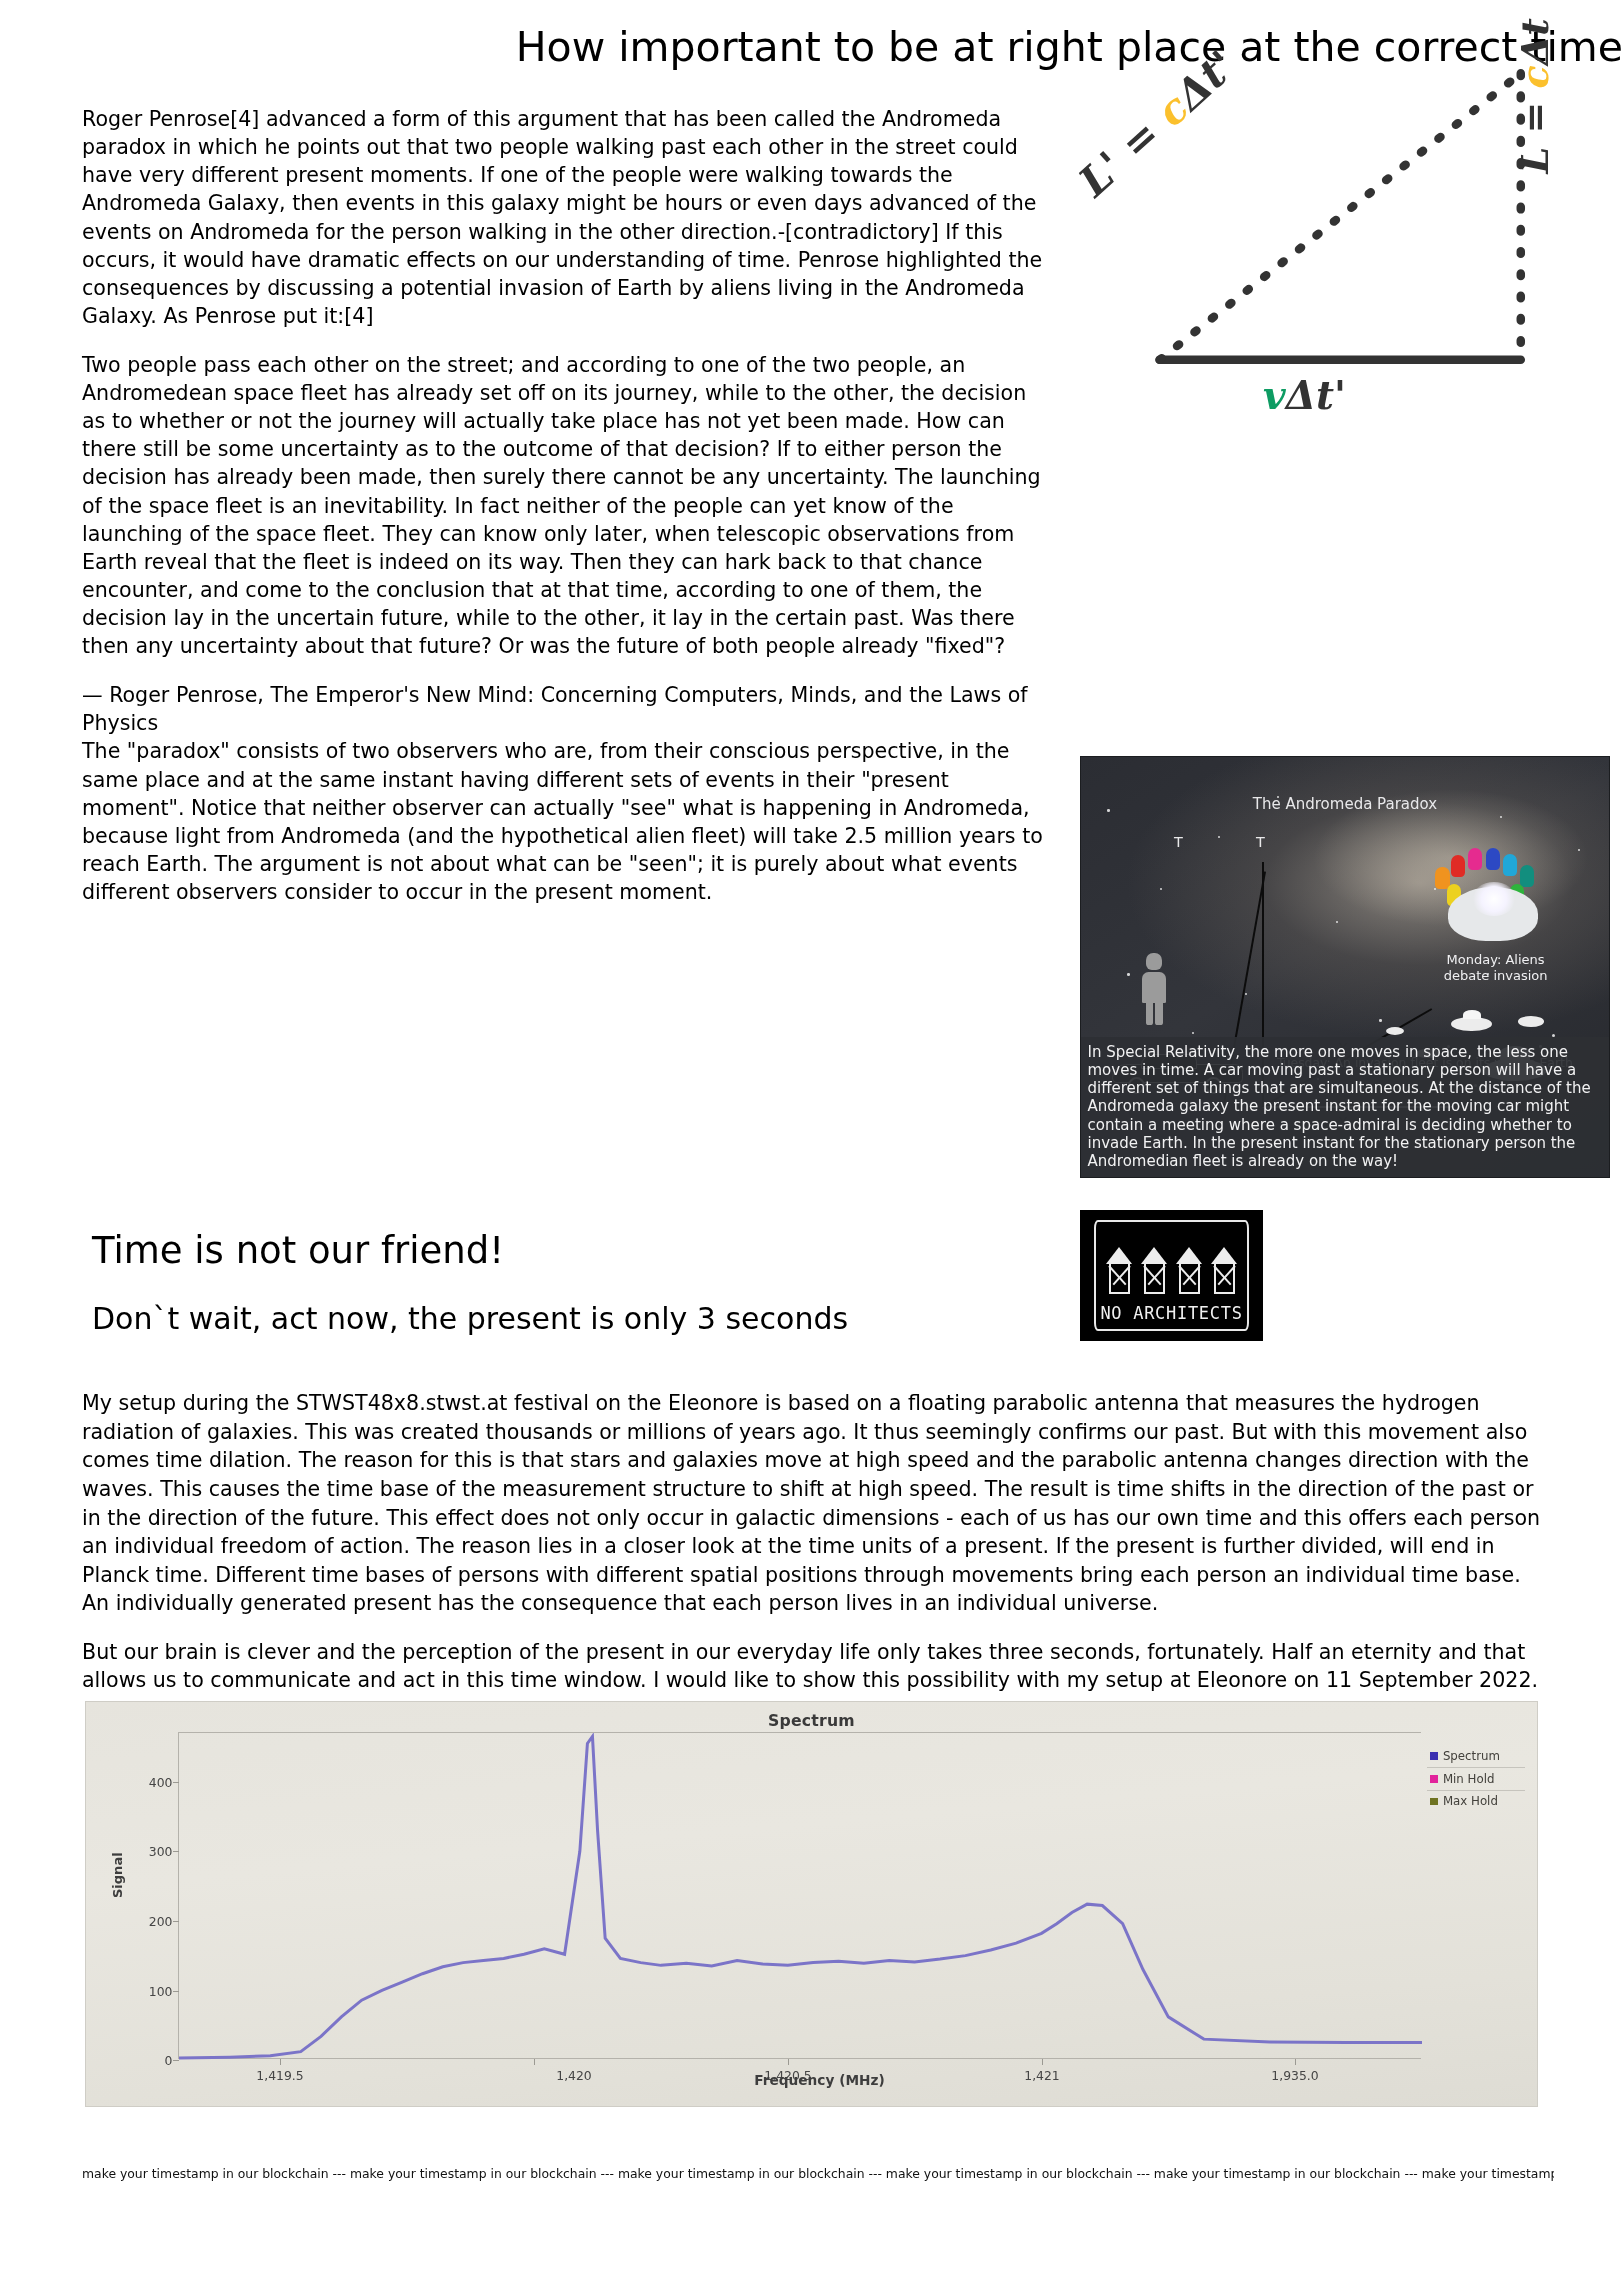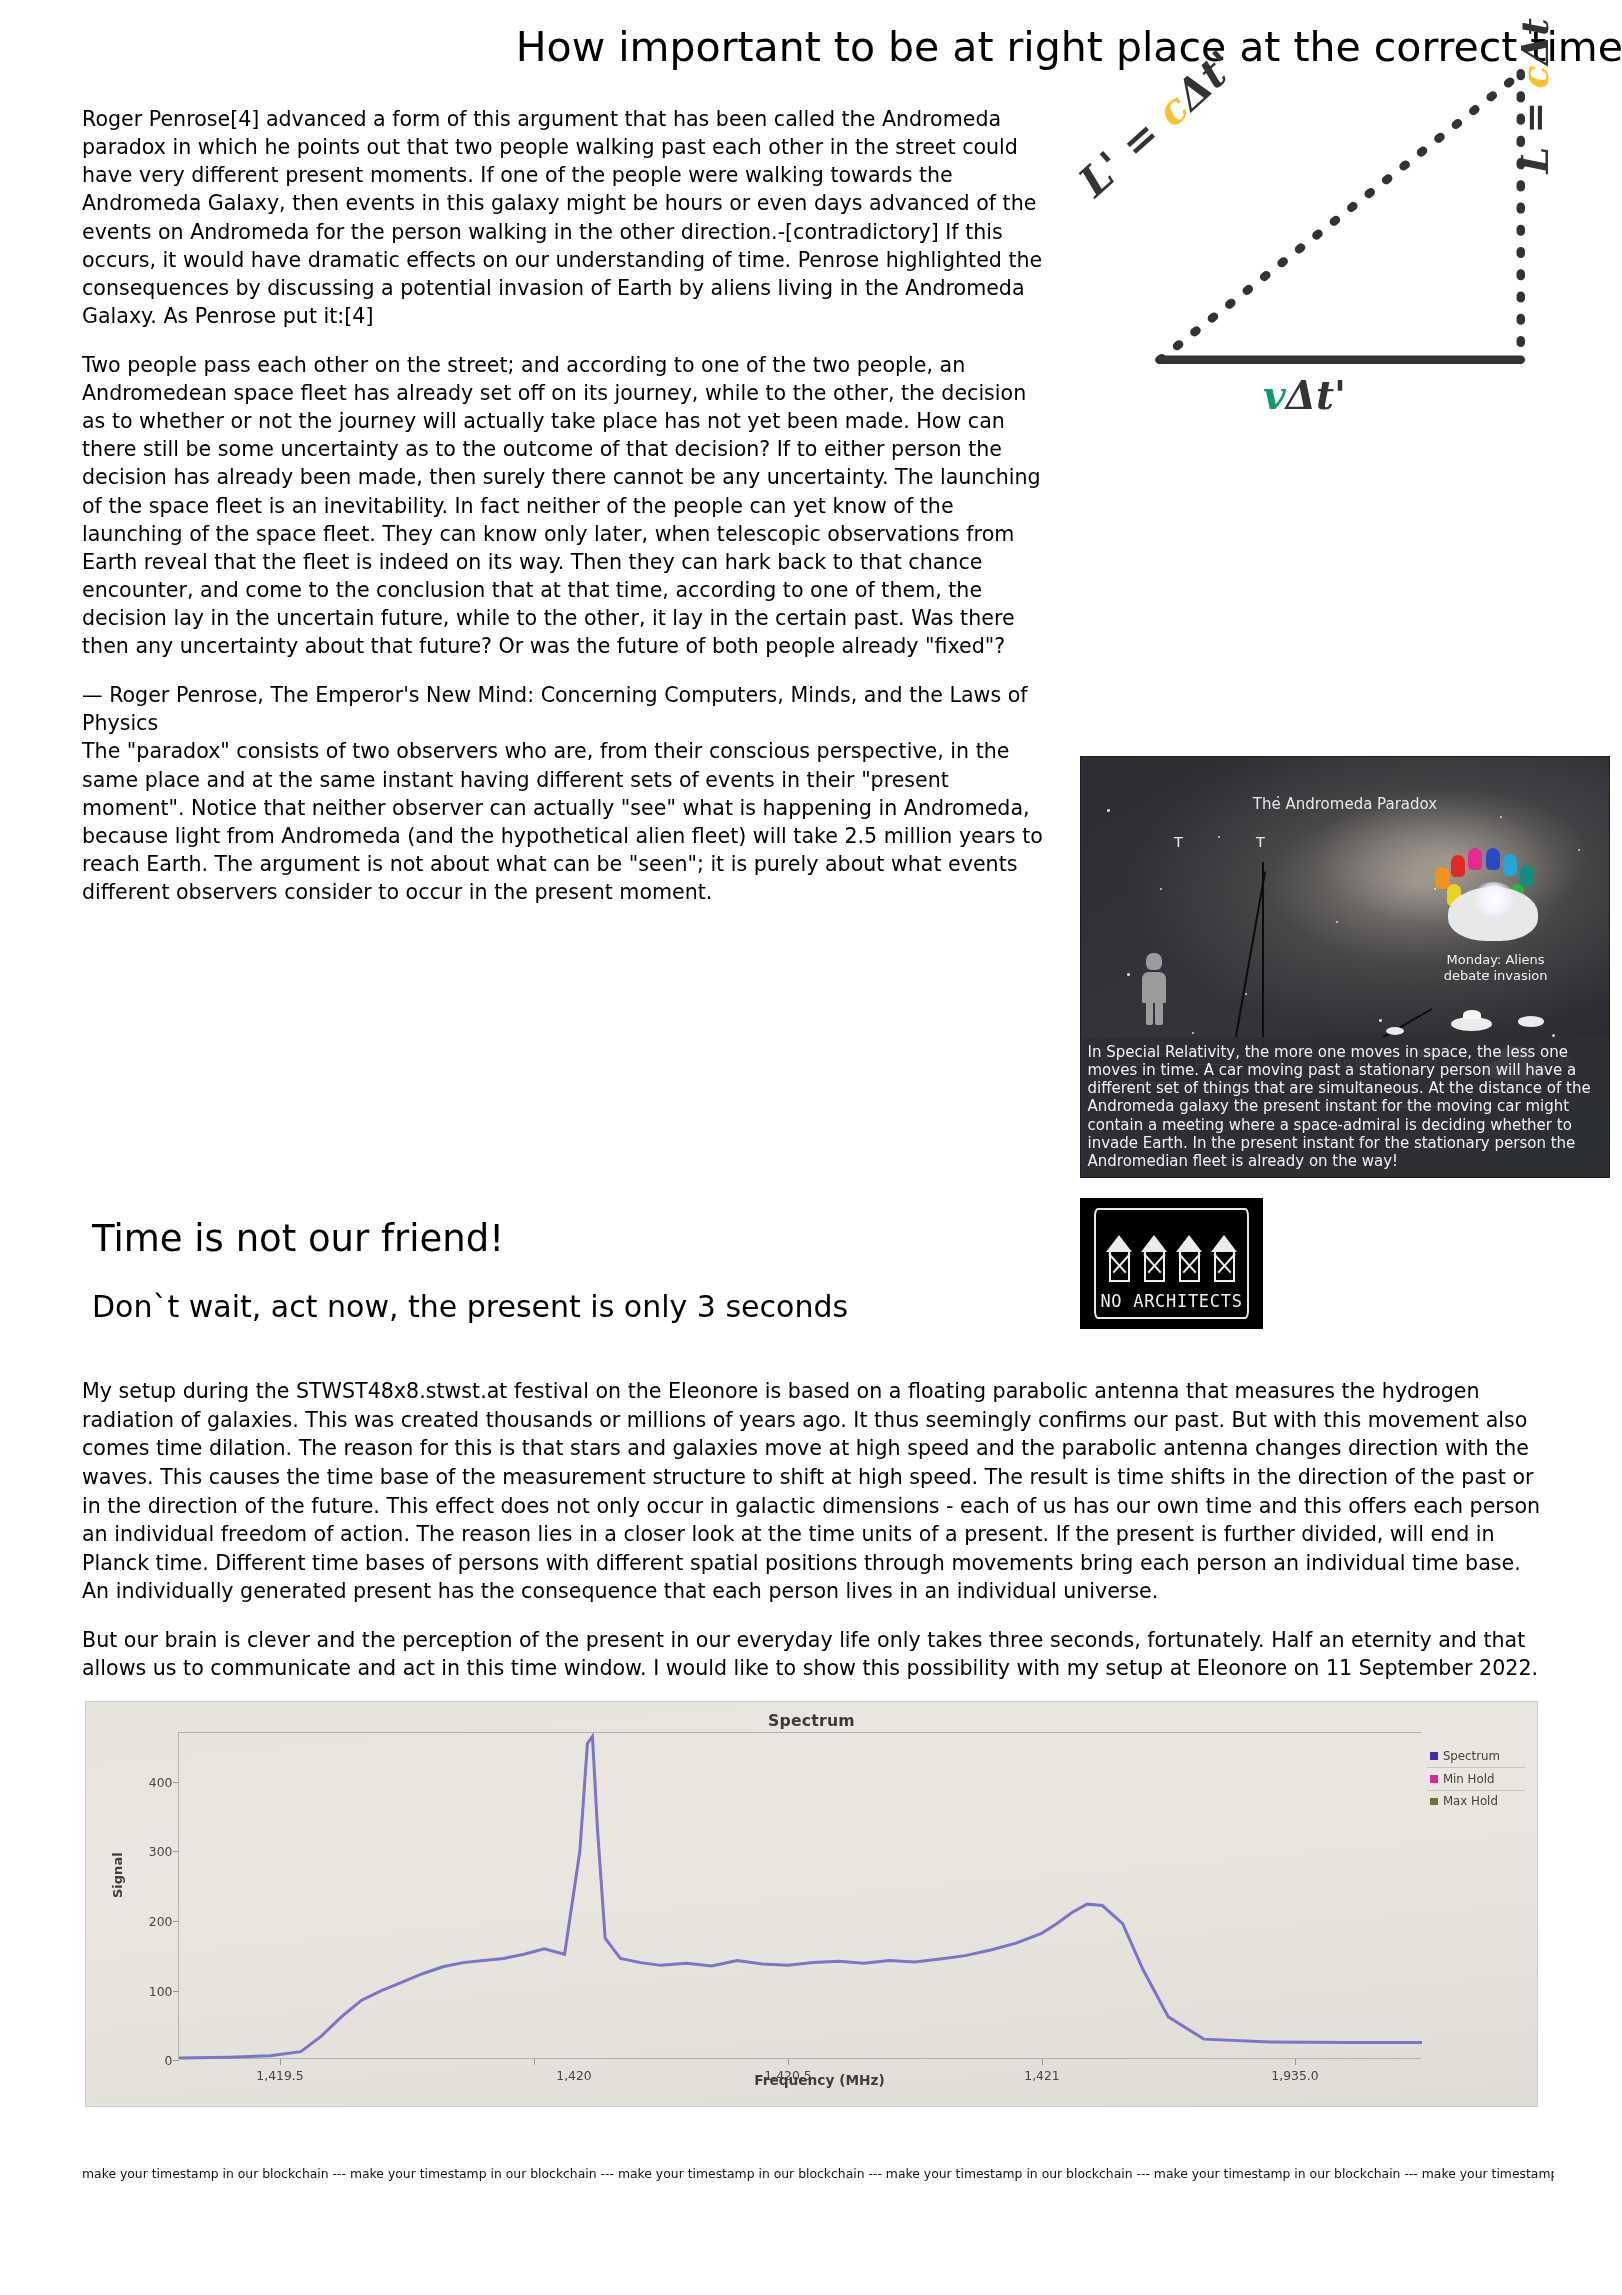--- a/index.html
+++ b/index.html
@@ -137,21 +137,21 @@
   .andro-caption {
     position: absolute; left: 0; bottom: 0; width: 100%;
     background: rgba(45,47,52,0.93);
     color: #f2f2f3;
     font-size: 15px;
     line-height: 1.22;
     padding: 5.2px 6.5px 6.5px 6.5px;
   }
 
   
-  .sec2 { position: relative; margin-top: 0; }
+  .sec2 { position: relative; margin-top: 12px; }
   .h-big {
     position: absolute; left: 92px; top: 0;
     font-size: 37px; font-weight: normal;
   }
   .h-sub {
     position: absolute; left: 92px; top: 72px;
     font-size: 30px; font-weight: normal;
   }
   .na-logo {
     position: absolute; left: 1080px; top: -19.6px;

